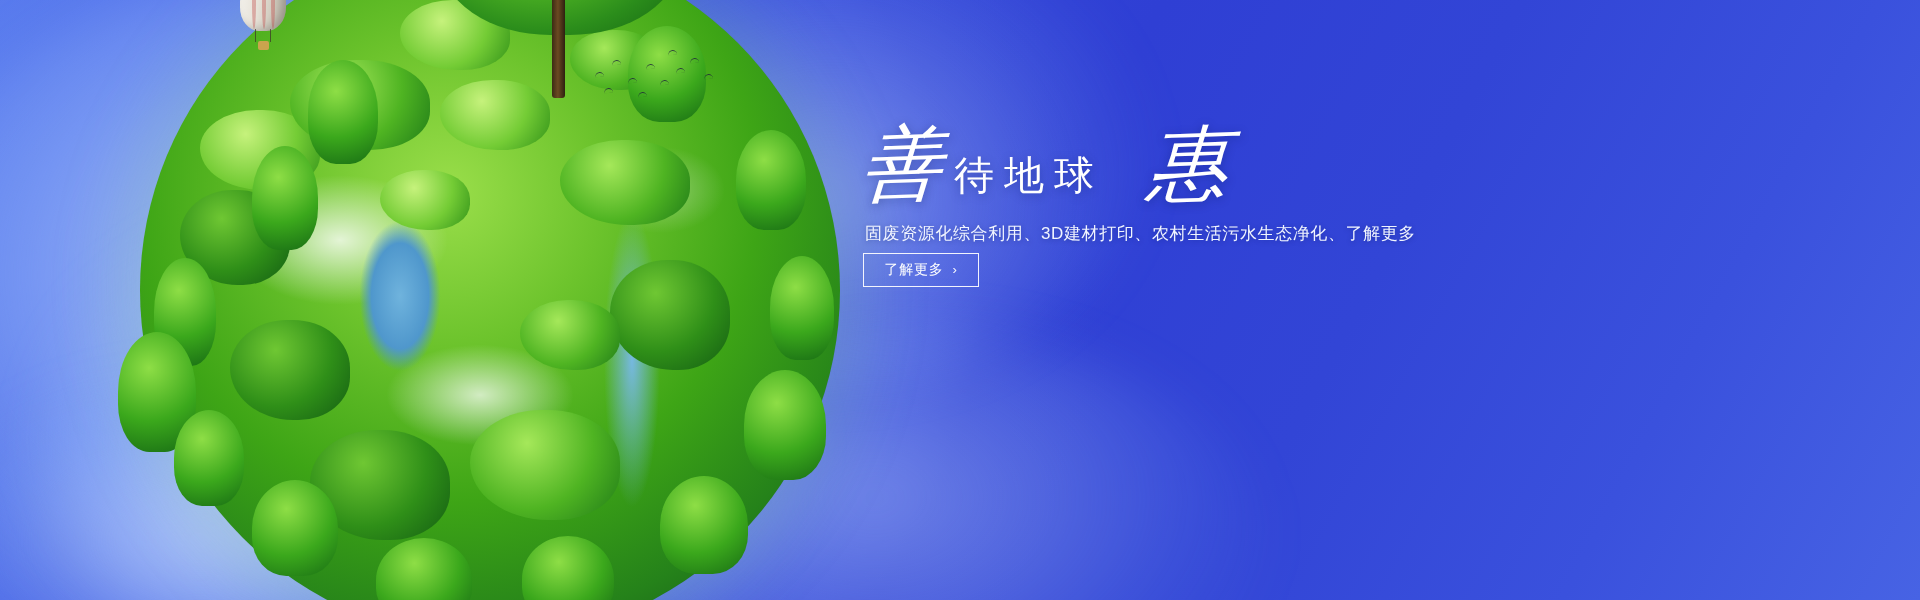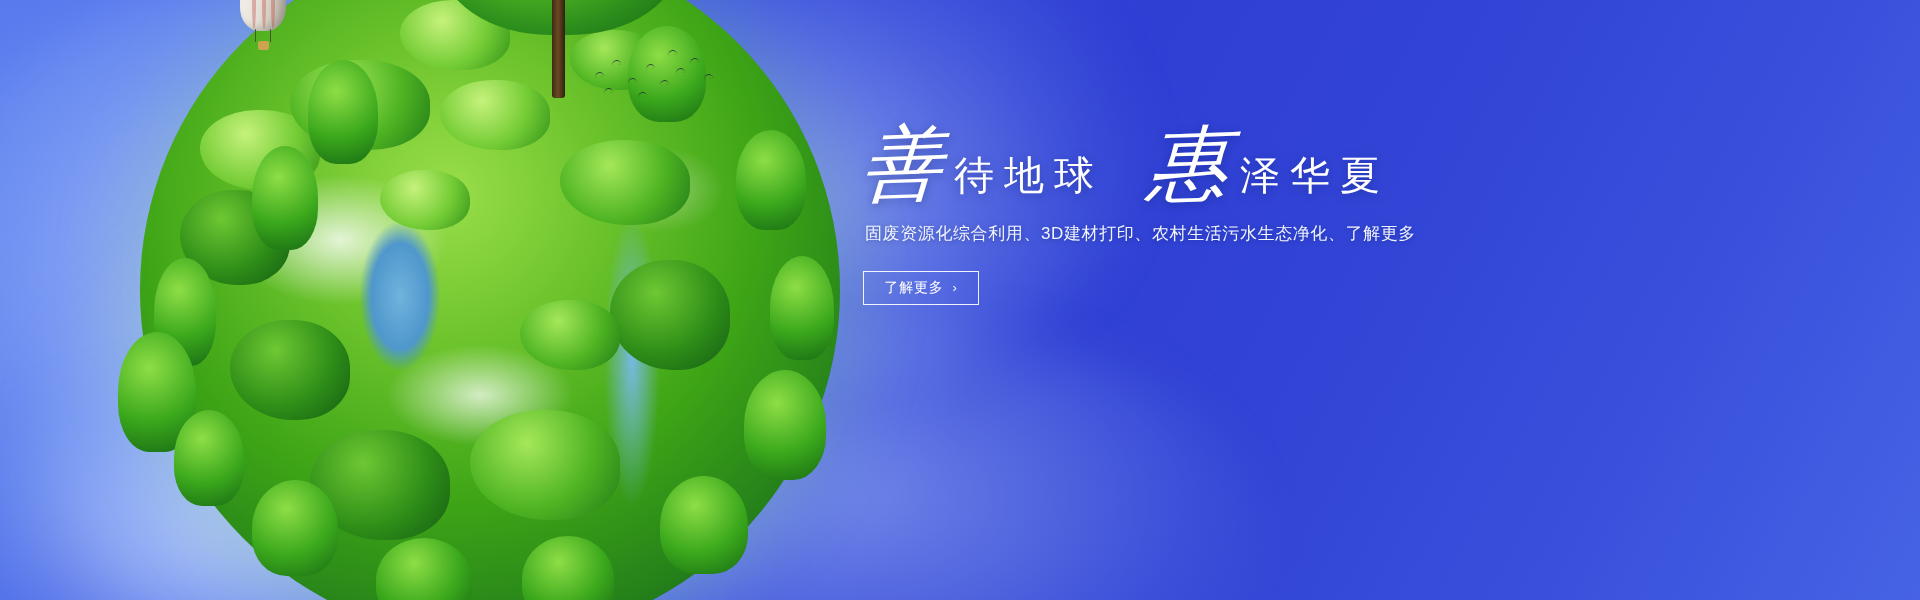--- a/index.html
+++ b/index.html
@@ -188,21 +188,21 @@
     color:#f0f4ff;
     margin:20px 0 0 3px;
     white-space:nowrap;
     text-shadow:0 1px 5px rgba(10,25,90,0.35);
   }
   #cta {
     display:inline-flex;
     align-items:center;
     justify-content:center;
     gap:9px;
-    margin-top:26px;
+    margin-top:8px;
     margin-left:1px;
     width:116px; height:34px;
     border:1px solid rgba(255,255,255,0.92);
     background:transparent;
     color:#ffffff;
     font-size:14px;
     letter-spacing:0.8px;
     cursor:pointer;
     font-family:"Liberation Sans", sans-serif;
   }
@@ -283,21 +283,20 @@
   <div class="bird" style="left:638px; top:92px;"></div>
   <div class="bird" style="left:668px; top:50px;"></div>
 
   <div id="copy">
 
     <div id="headline">
       <span class="brush">善</span>
       <span class="regular">待地球</span>
       <span class="hgap"></span>
       <span class="brush">惠</span>
-      <span class="regular">泽华夏</span>
     </div>
 
 
     <div id="desc">固废资源化综合利用、3D建材打印、农村生活污水生态净化、了解更多</div>
 
     <button id="cta">
       <span>了解更多</span>
       <span class="chev">›</span>
     </button>
 

